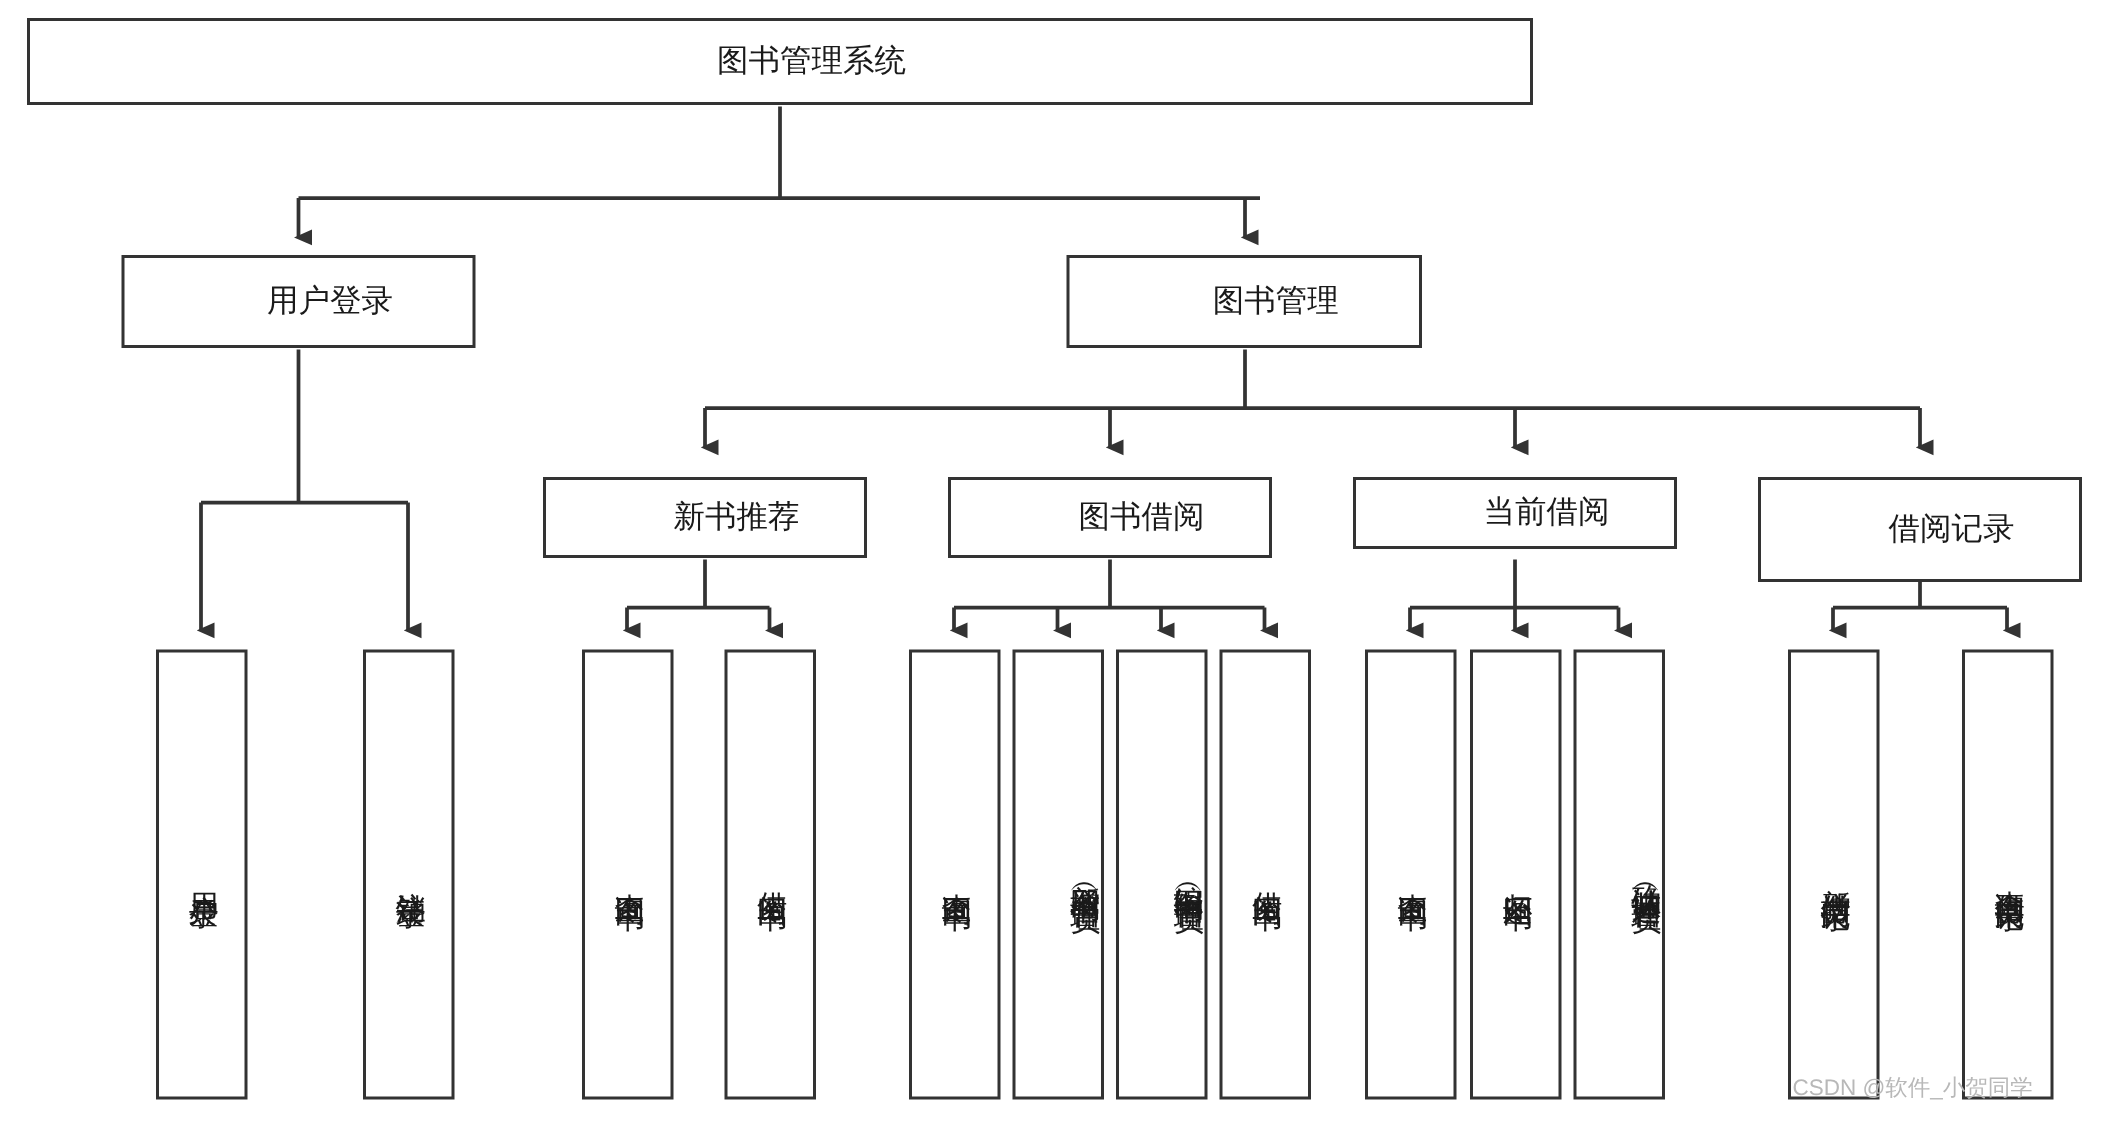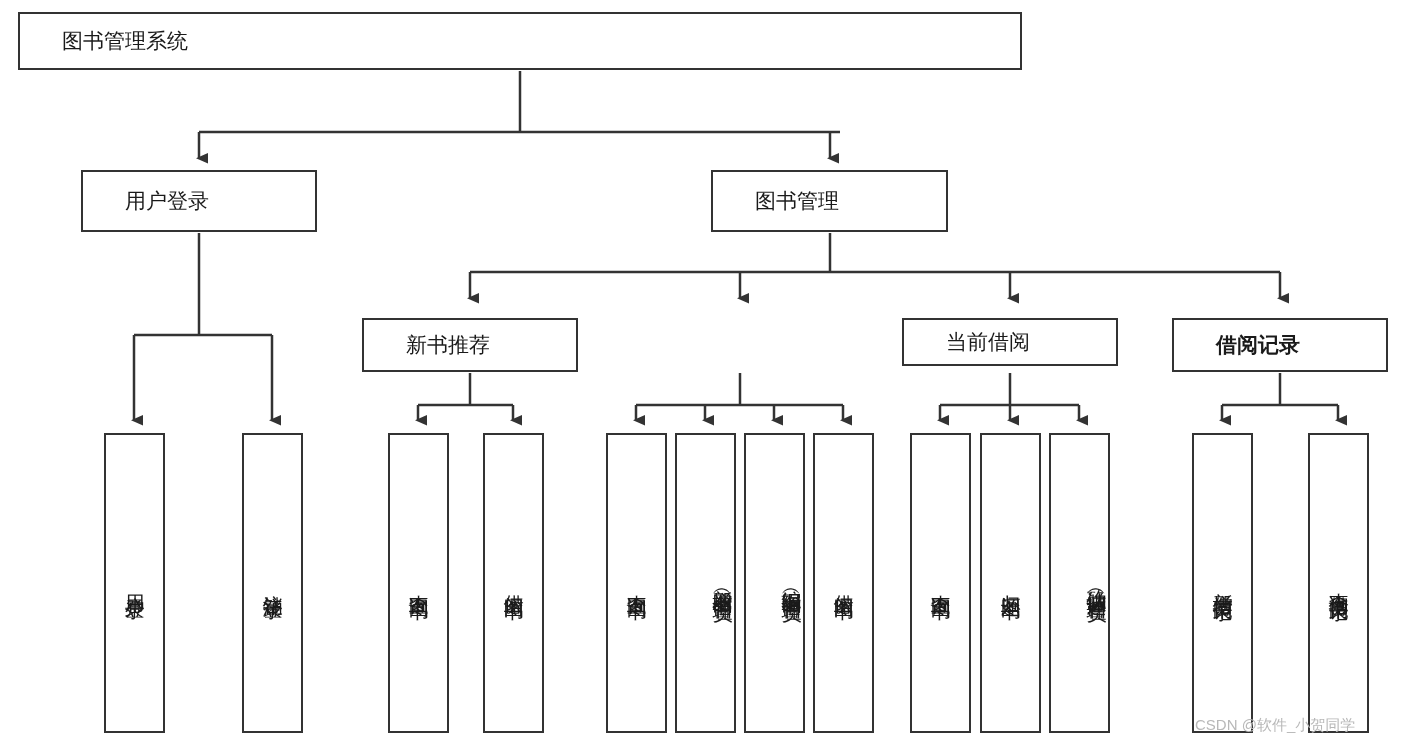--- a/index.html
+++ b/index.html
@@ -20,21 +20,21 @@
     left: 0; top: 0;
     width: 1405px; height: 747px;
     pointer-events: none;
   }
   .node {
     position: absolute;
     border: 2px solid #333333;
     background: #ffffff;
     display: flex;
     align-items: center;
-    justify-content: flex-start;
+    justify-content: center;
     color: #1a1a1a;
     line-height: 1.18;
     padding-left: 42px;
   }
   .node.h {
     font-size: 21px;
   }
   .node.root {
     font-size: 21px;
   }
@@ -126,24 +126,27 @@
   <div class="node h" style="left:81px; top:170px; width:236px; height:62px;">
     <span>用户登录</span>
   </div>
   <div class="node h" style="left:362px; top:318px; width:216px; height:54px;">
     <span>新书推荐</span>
   </div>
 
   <div class="node h" style="left:711px; top:170px; width:237px; height:62px;">
     <span>图书管理</span>
   </div>
+  <div class="node h" style="left:632px; top:318px; width:216px; height:54px;">
+    <span>图书借阅</span>
+  </div>
   <div class="node h" style="left:902px; top:318px; width:216px; height:48px;">
     <span>当前借阅</span>
   </div>
-  <div class="node h" style="left:1172px; top:318px; width:216px; height:54px;font-weight:bold;">
+  <div class="node h" style="left:1172px; top:318px; width:216px; height:70px;">
     <span>借阅记录</span>
   </div>
 
   <div class="node v" style="left:104px; top:433px; width:61px; height:300px;">
     <span class="vtext">用户登录</span>
   </div>
   <div class="node v" style="left:242px; top:433px; width:61px; height:300px;">
     <span class="vtext">注销登录</span>
   </div>
 

